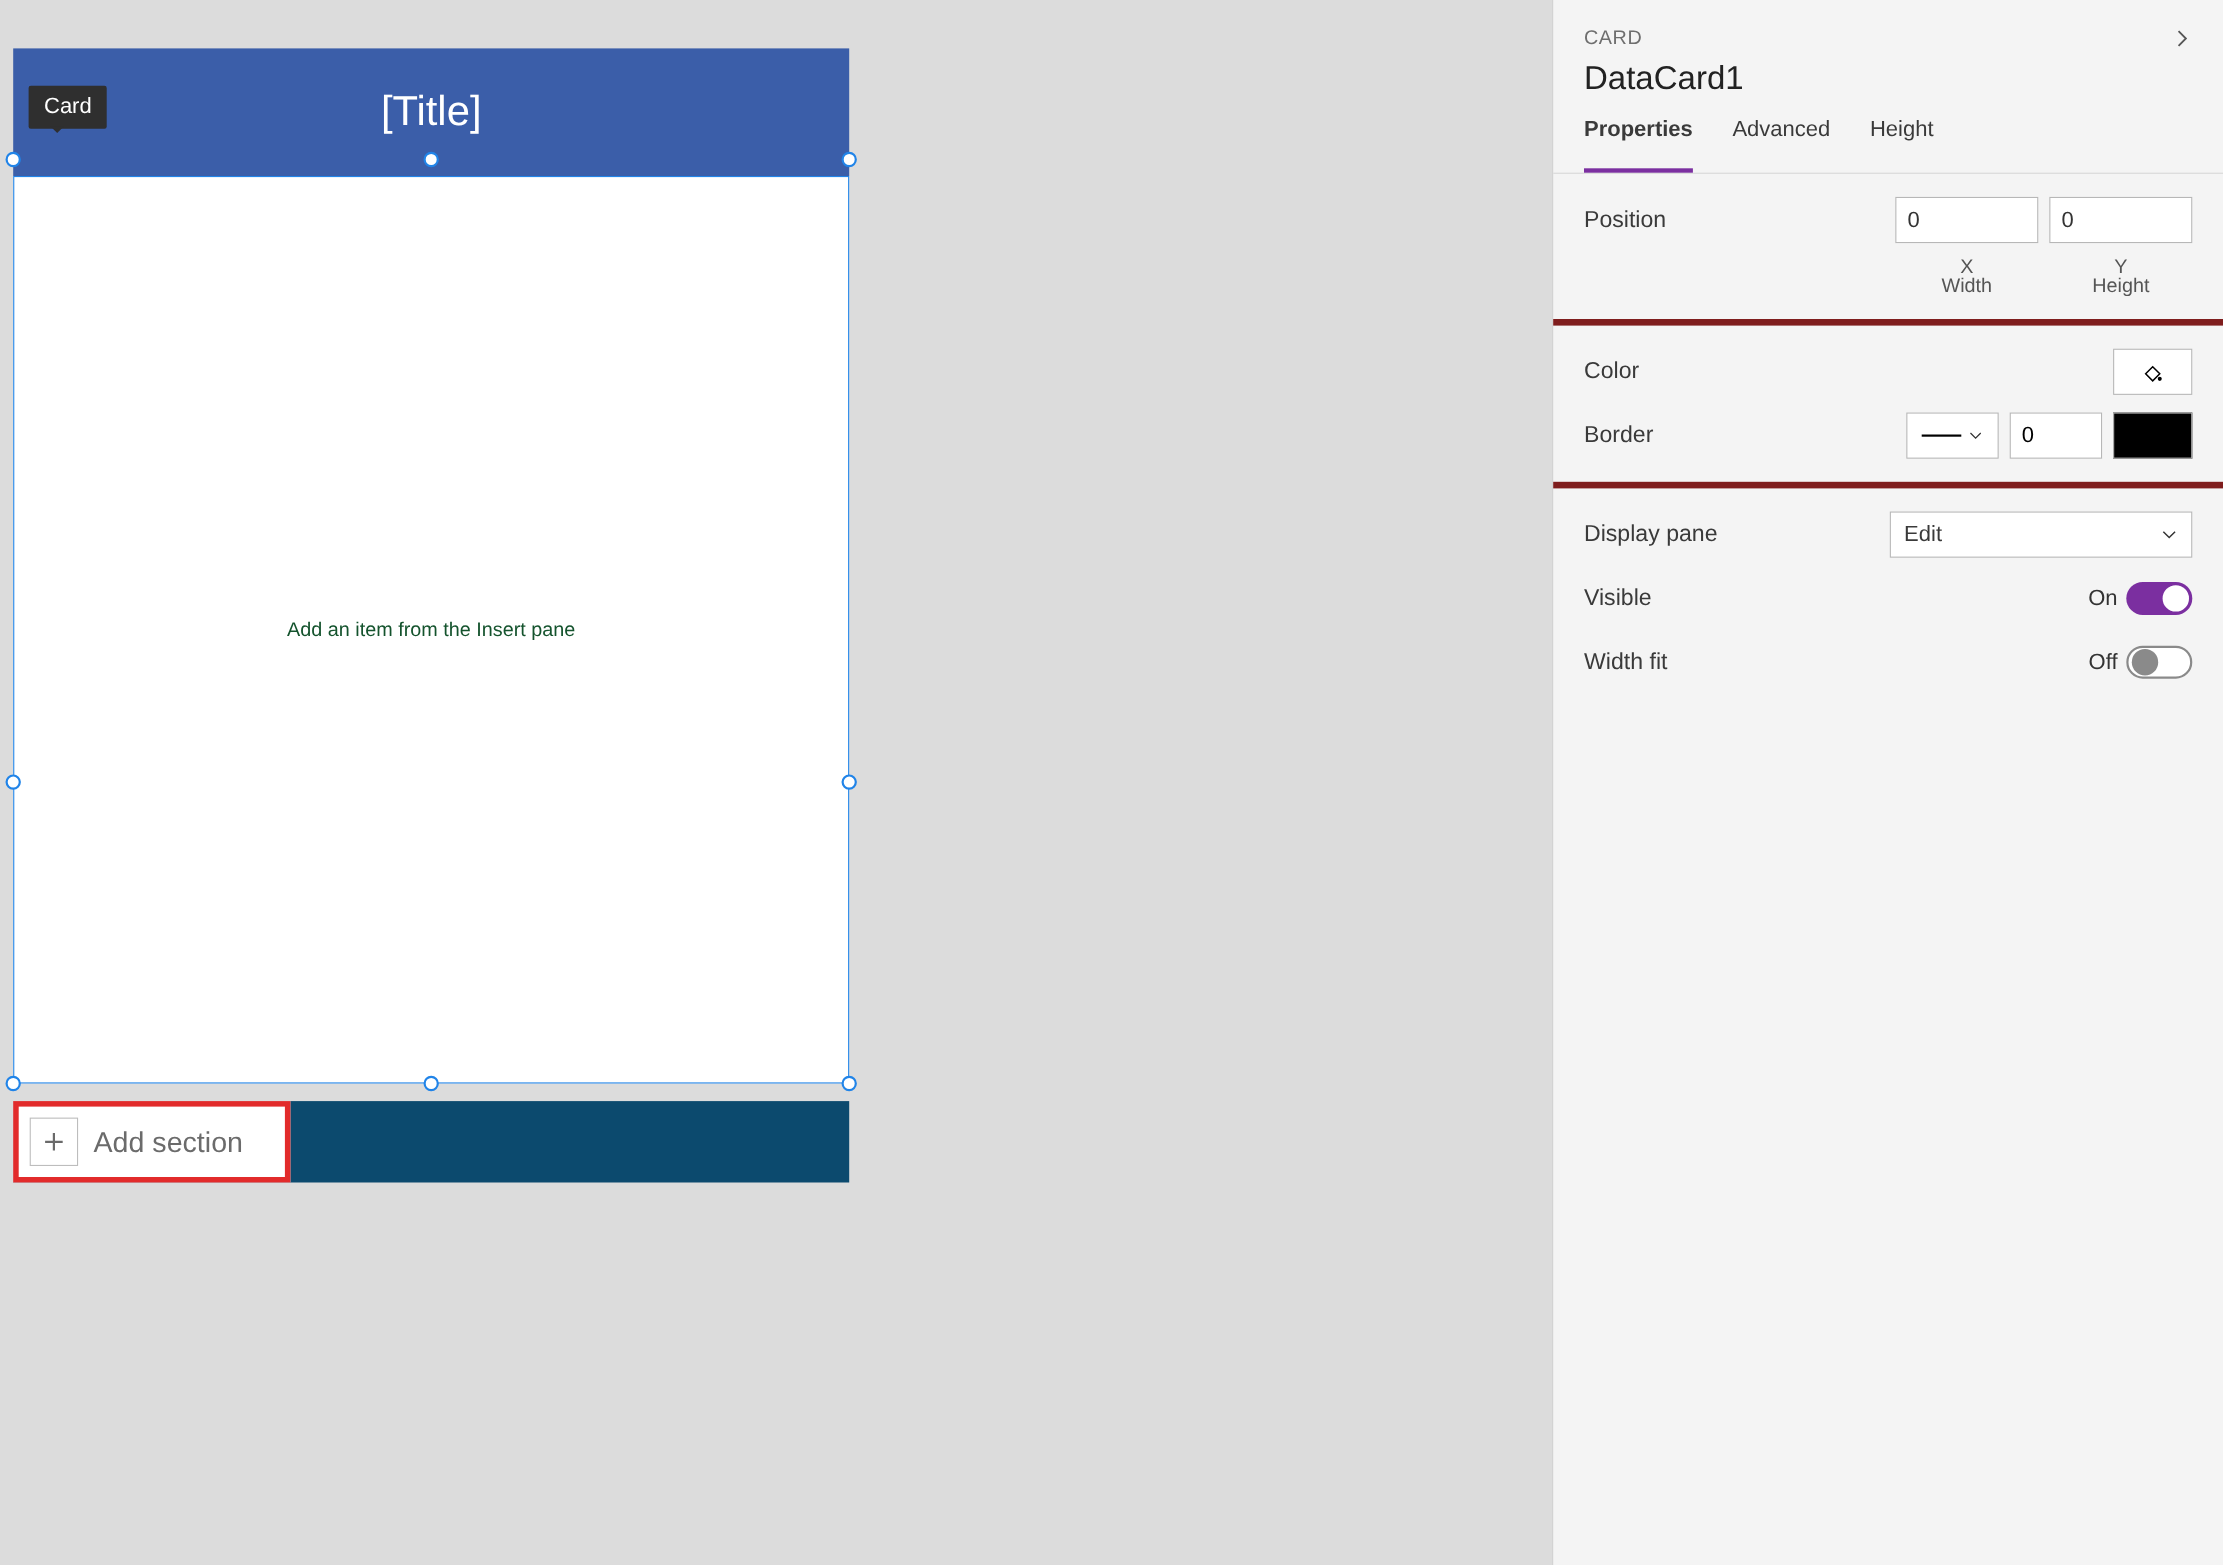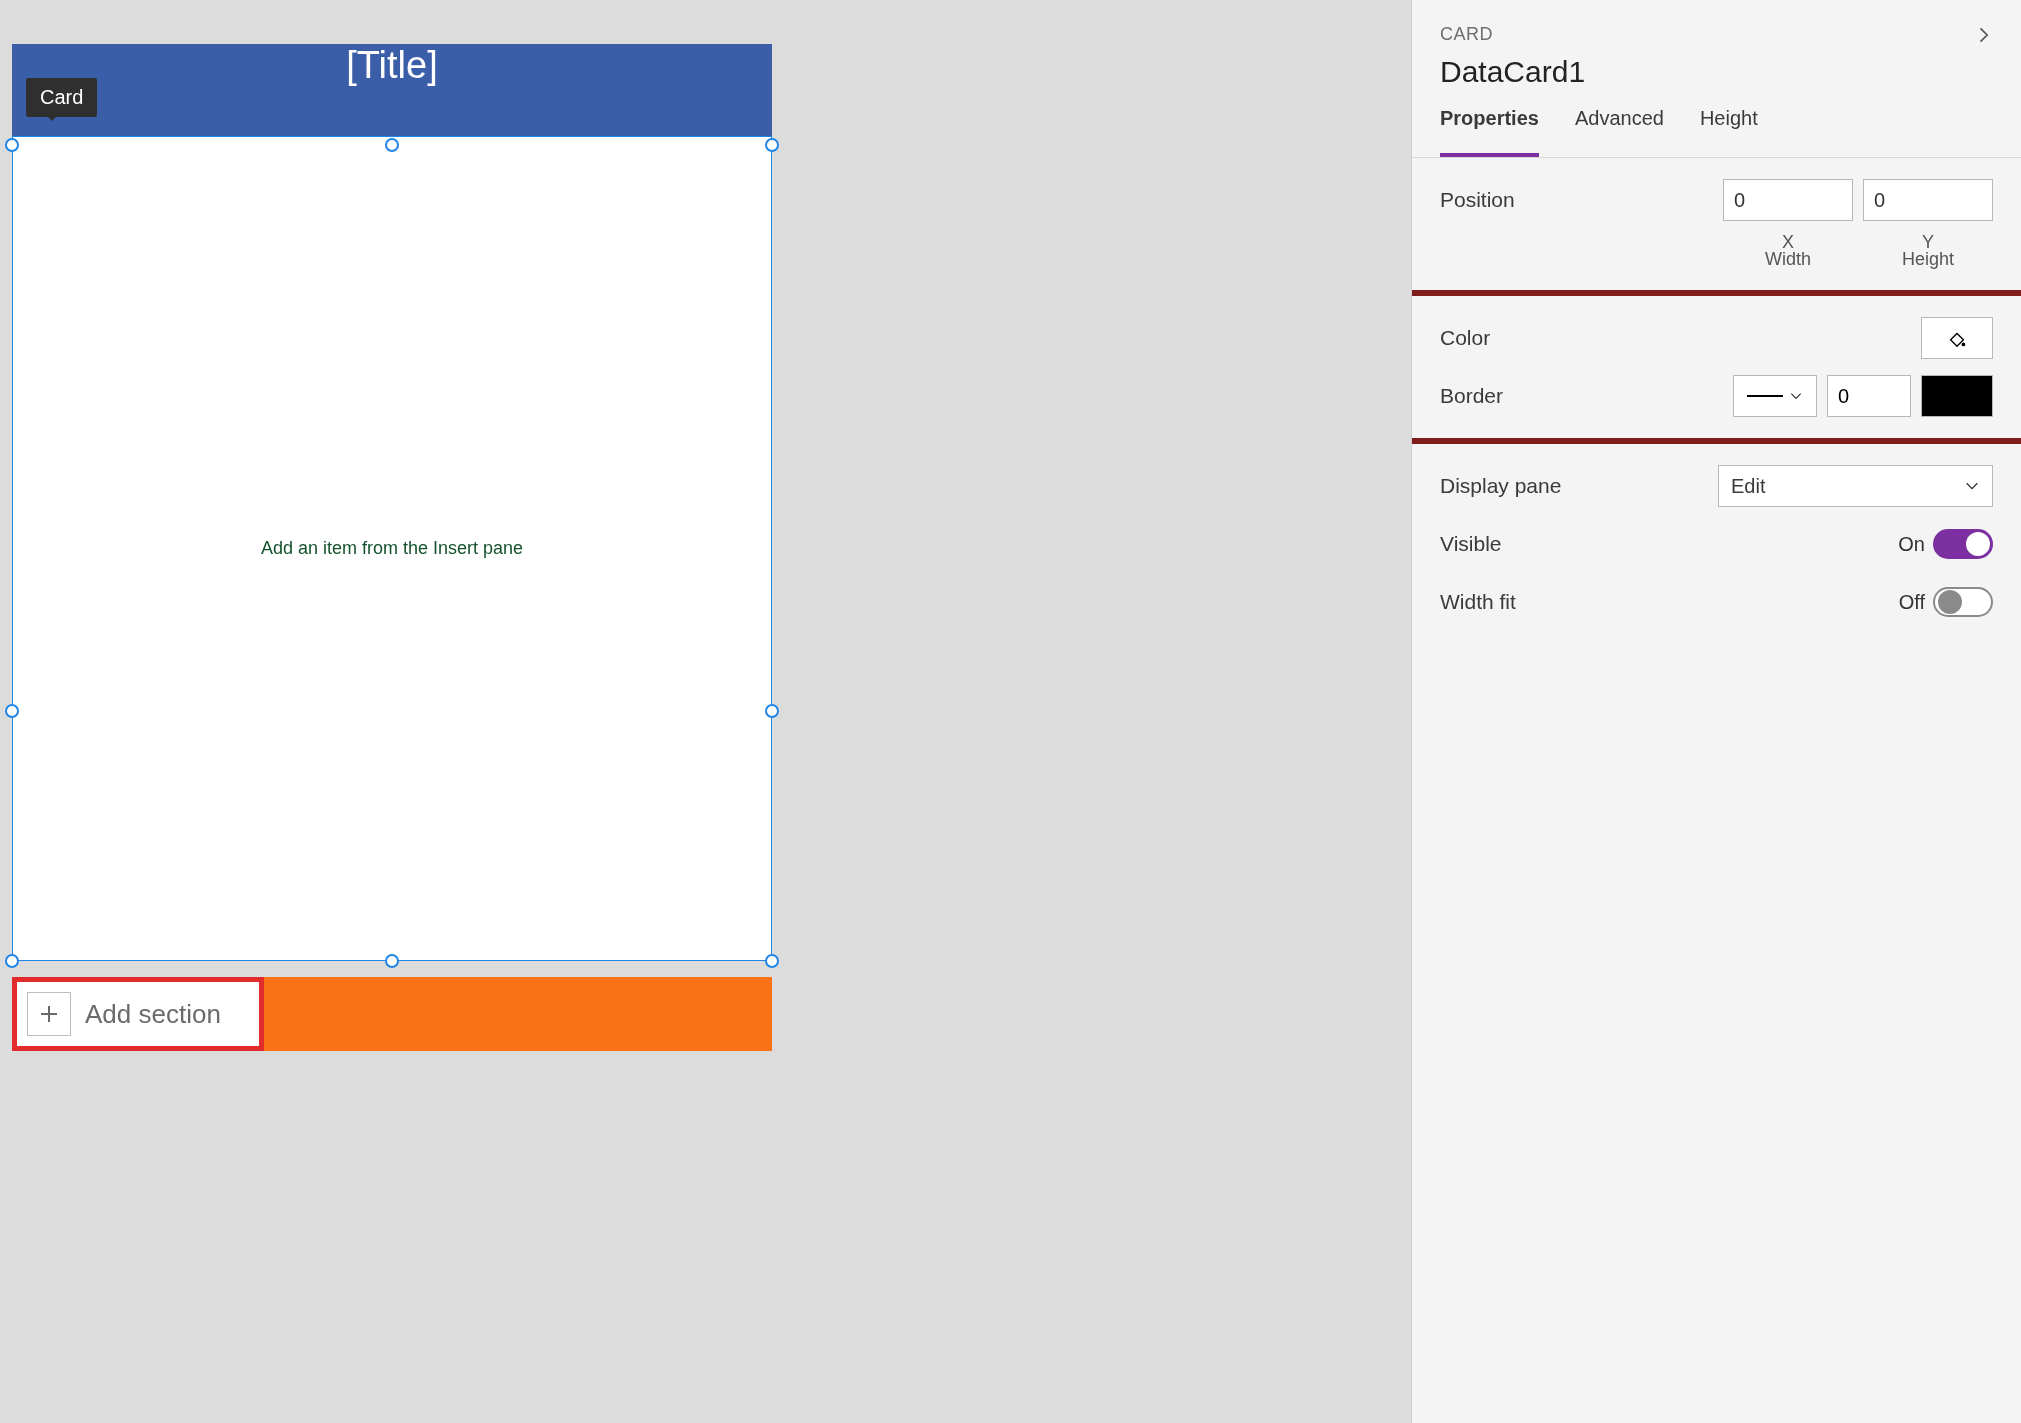--- a/index.html
+++ b/index.html
@@ -21,23 +21,24 @@
     padding: 44px 10px 10px 12px;
   }
   .card-container {
     width: 760px;
     position: relative;
   }
   .selection {
     position: relative;
   }
   .title-bar {
-    height: 92px;
+    height: 116px;
     background: #3b5ea9;
     display: flex;
+    align-items: center;
     justify-content: center;
     color: #fff;
     font-size: 38px;
     font-weight: 400;
     user-select: none;
   }
   .body-area {
     height: 825px;
     background: #fff;
     border: 1px solid #2184e8;
@@ -92,21 +93,21 @@
     border: 5px solid #e22b2b;
     width: 252px;
     padding: 10px 10px;
     margin-top: 10px;
     display: flex;
     align-items: center;
     gap: 14px;
     background: #ffffff;
   }
   .add-section-outer {
-    background:#f97316;
+    background:#0c4a6e;
     width:760px;
     padding:0;
     margin-top:16px;
   }
   .plus-box {
     width: 44px; height: 44px;
     border: 1px solid #bdbdbd;
     display: flex; align-items:center; justify-content:center;
     color: #6a6a6a;
     font-size: 28px;

